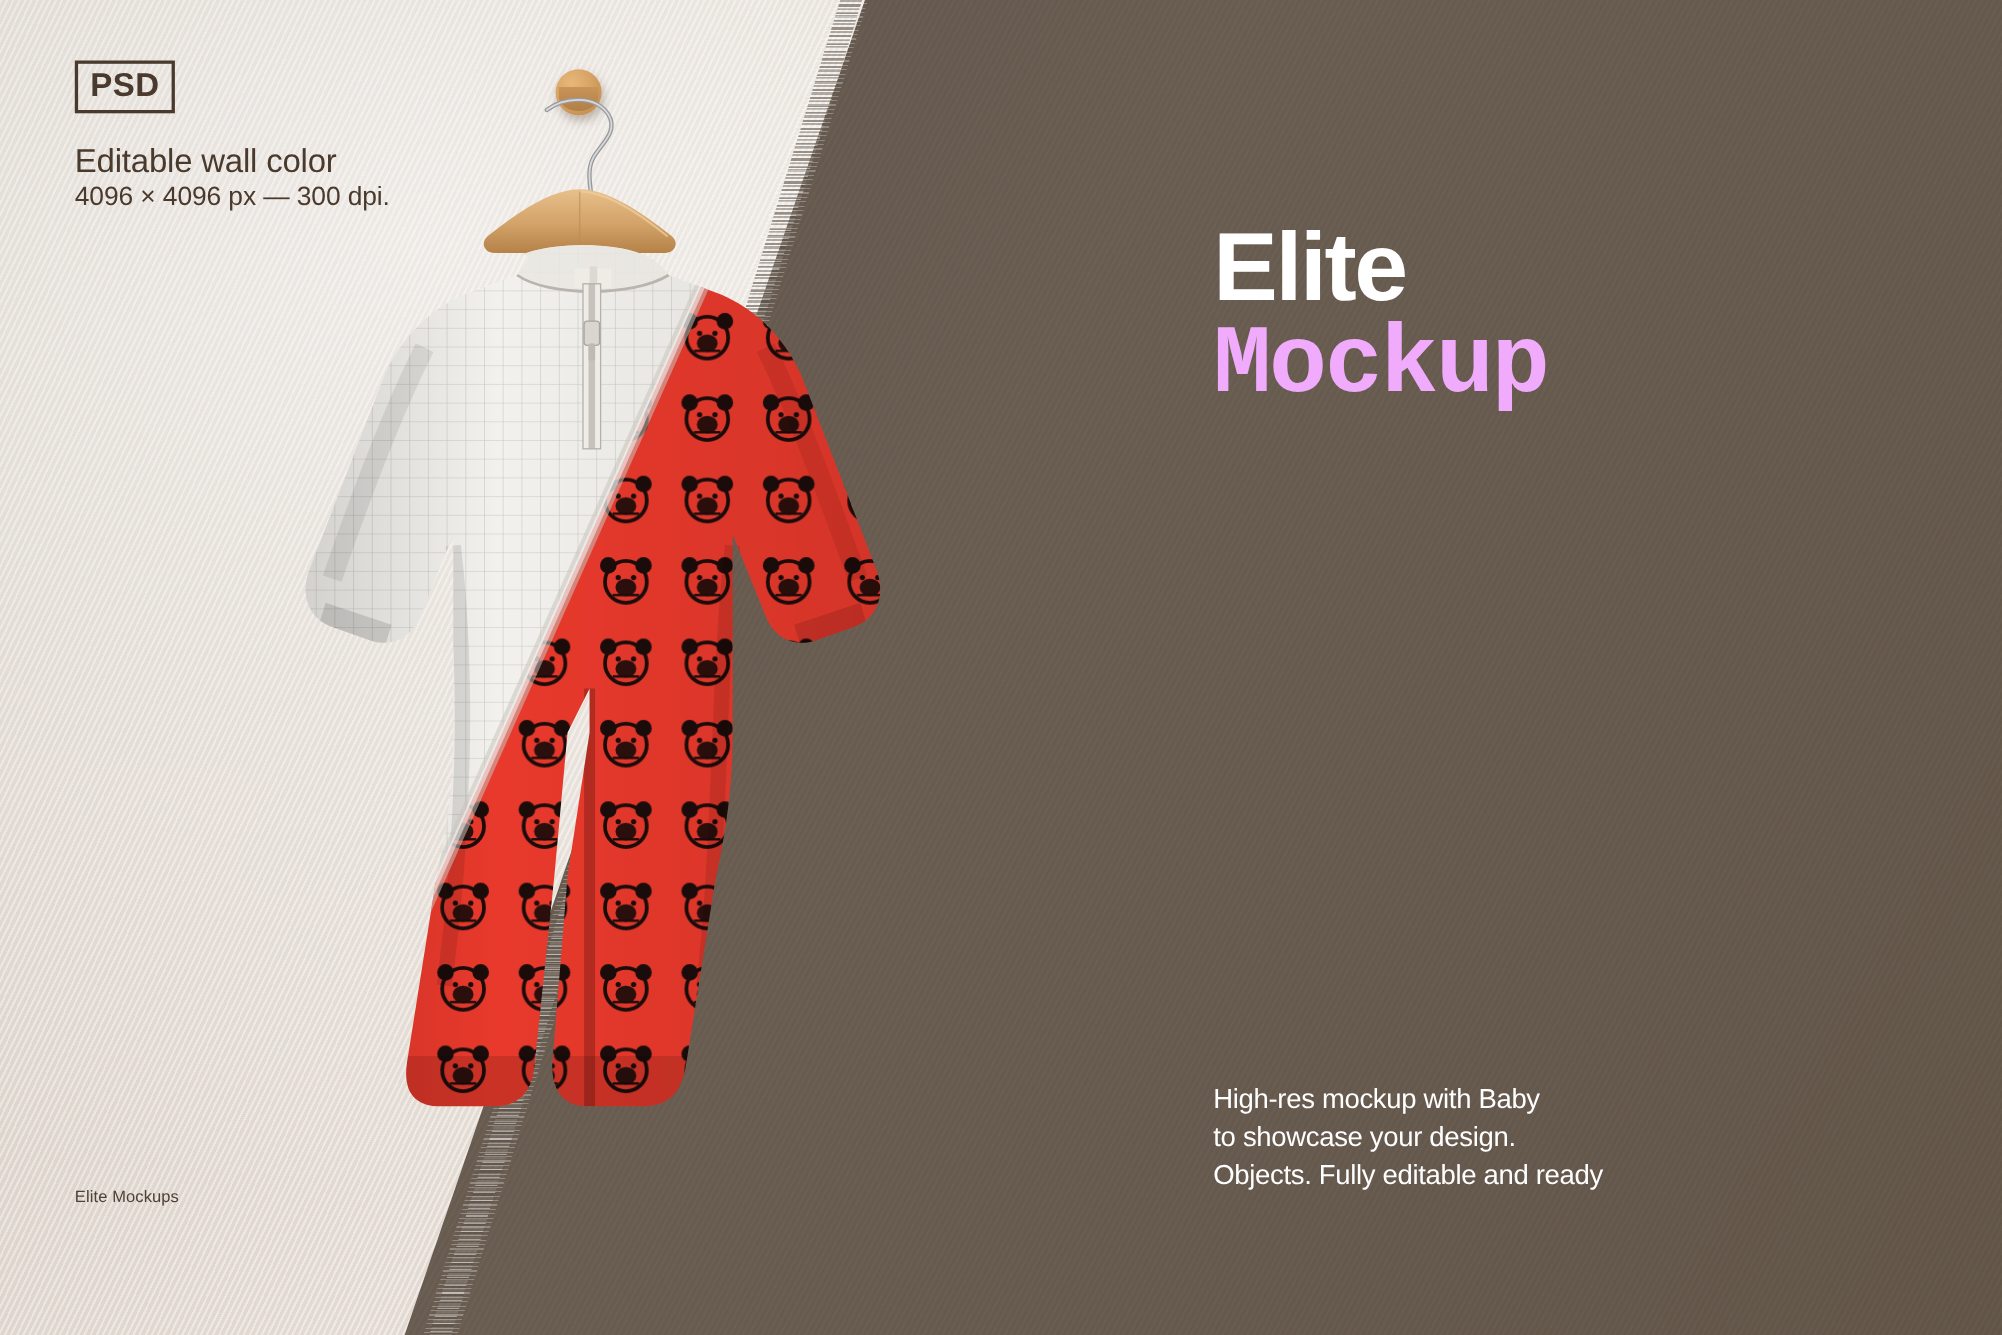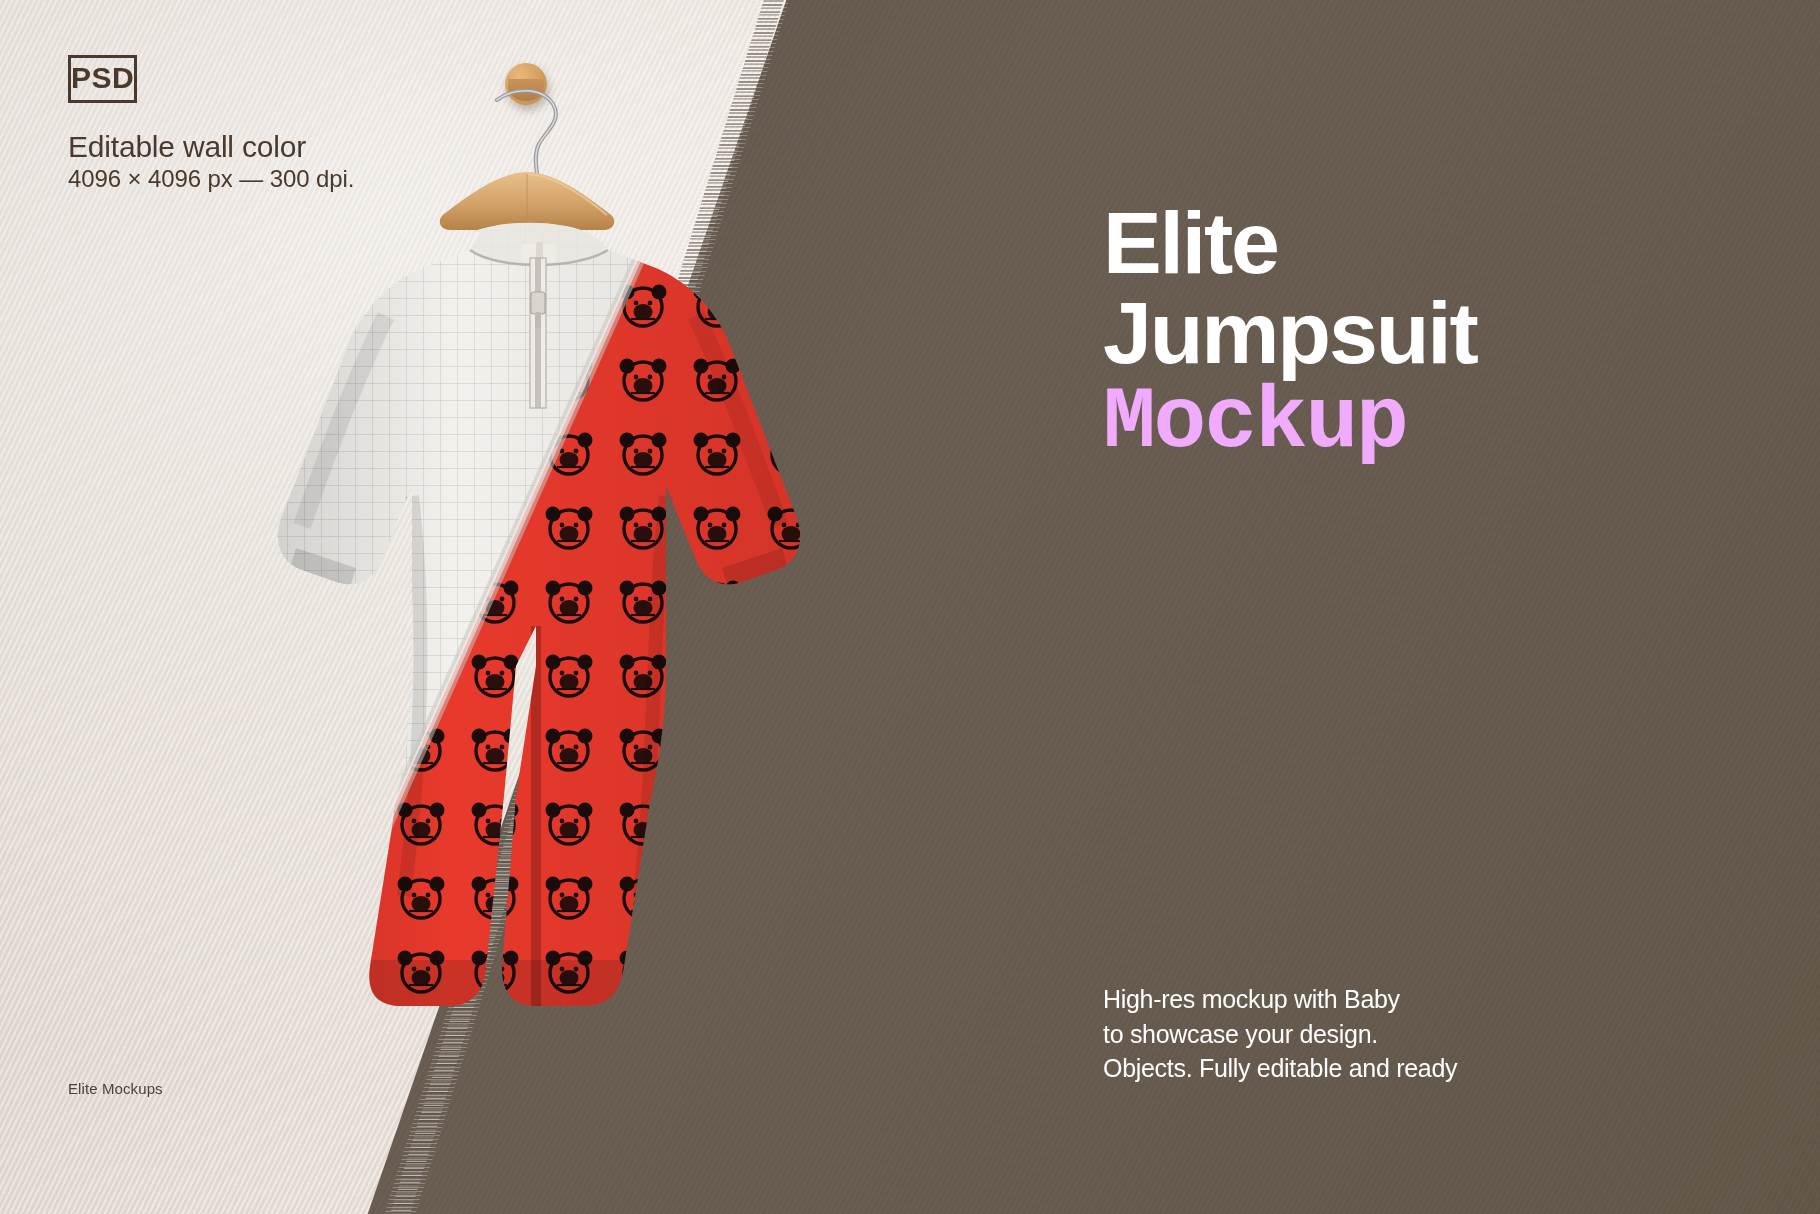--- a/index.html
+++ b/index.html
@@ -62,21 +62,21 @@
     position:absolute; left:432px; top:170px; width:190px; height:70px;
   }
 
   
   .suit{ position:absolute; left:236px; top:196px; width:620px; height:830px; }
   .suit svg{ width:100%; height:100%; display:block; }
 
   
   .left-col{ position:absolute; left:68px; top:55px; width:330px; color:#4a3a2d; }
   .psd-badge{
-    display:inline-block; border:3px solid #4a3a2d; padding:5px 0 7px;
+    display:inline-block; border:3px solid #4a3a2d; padding:5px 11px 7px;
     font-size:30px; font-weight:bold; letter-spacing:.5px; line-height:1;
     color:#4a3a2d; margin-bottom:26px;
   }
   .left-head{ font-size:30px; font-weight:normal; line-height:1.2; letter-spacing:-.2px; }
   .left-spec{ font-size:24px; letter-spacing:-.1px; }
   .credit{
     position:absolute; left:68px; top:1080px; font-size:15px; color:#4f4136;
     letter-spacing:.1px;
   }
 
@@ -252,21 +252,20 @@
     <div class="left-head">
       <div>Editable wall color</div>
     </div>
     <div class="left-spec">4096 × 4096 px — 300 dpi.</div>
   </div>
 
   <div class="credit">Elite Mockups</div>
 
   <div class="right-col">
     <div class="title-line">Elite</div>
-    <div class="title-line">Jumpsuit</div>
     <div class="title-line accent">Mockup</div>
   </div>
 
   <div class="body-copy">
     <div>High-res mockup with Baby</div>
     <div>to showcase your design.</div>
     <div>Objects. Fully editable and ready</div>
   </div>
 
 </div>

